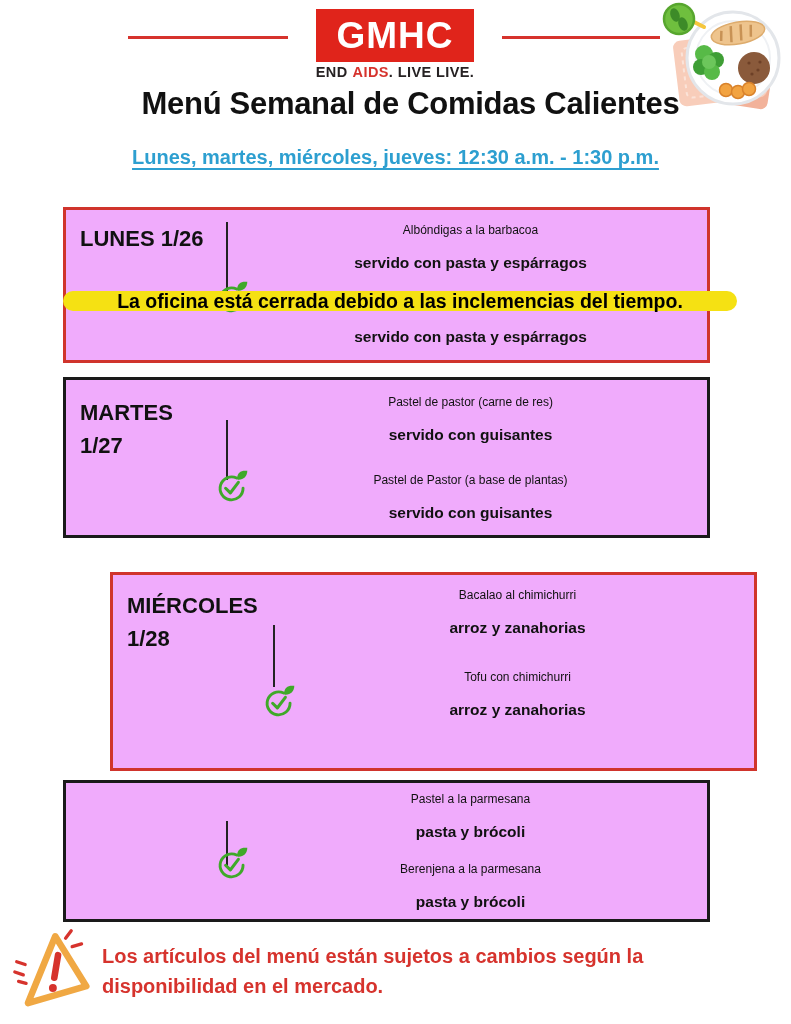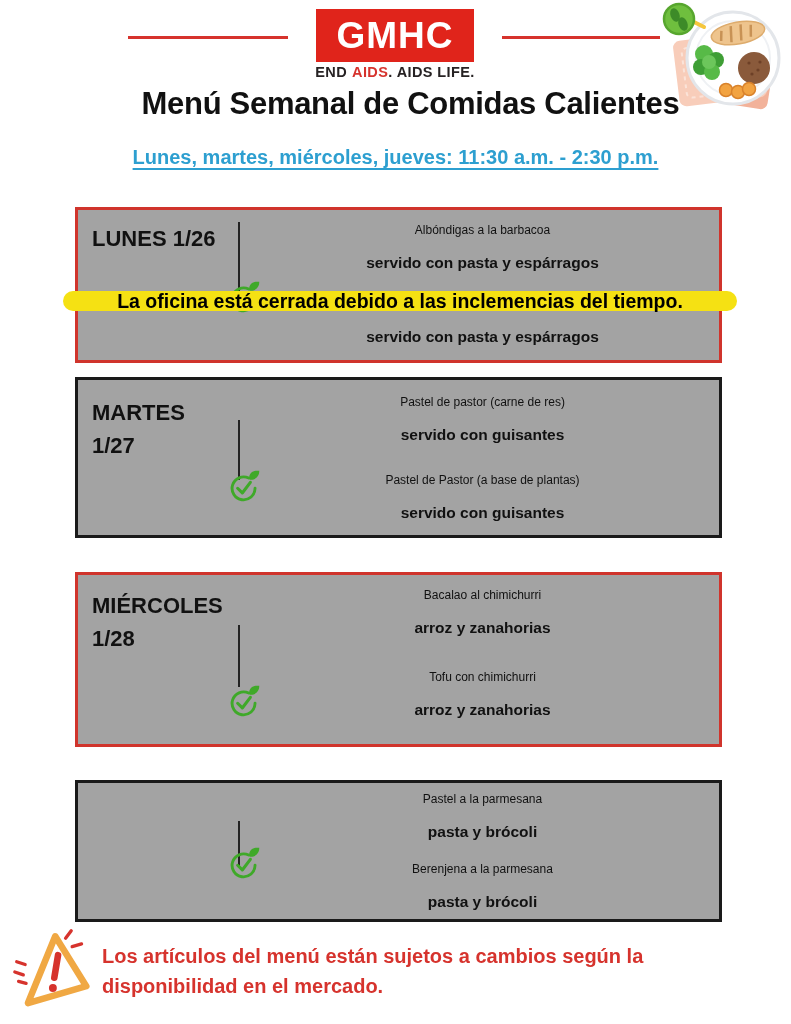--- a/index.html
+++ b/index.html
@@ -34,28 +34,28 @@
     font-size:31px; font-weight:bold; color:#111; letter-spacing:-0.3px;margin-left:15px;
   }
   .schedule {
     position:absolute; top:146px; left:0; width:100%; text-align:center;
     font-size:20px; font-weight:bold; color:#2d9fd0;
     text-decoration:underline; text-decoration-thickness:2px; text-underline-offset:4px;
   }
 
   
   .day-box {
-    position:absolute; left:75px; width:647px; box-sizing:border-box;
-    background:#a3a3a3;
+    position:absolute; left:63px; width:647px; box-sizing:border-box;
+    background:#f0abfc;
   }
   .border-red   { border:3px solid #d0342c; }
   .border-black { border:3px solid #1a1a1a; }
   .box-lunes     { top:207px; height:156px; }
   .box-martes    { top:377px; height:161px; }
-  .box-miercoles { top:572px; height:175px; }
+  .box-miercoles { top:572px; height:199px;margin-left:47px; }
   .box-jueves    { top:780px; height:142px; }
 
   .day-label {
     position:absolute; left:14px; width:170px;
     font-size:22px; font-weight:bold; color:#111; line-height:1.5;
   }
   .box-lunes  .day-label    { top:12px; }
   .box-martes .day-label    { top:16px; }
   .box-miercoles .day-label { top:14px; }
   .box-jueves .day-label    { top:8px; }
@@ -105,21 +105,21 @@
 </head>
 <body>
 
 <div class="page">
 
   <div class="rule rule-left"></div>
   <div class="rule rule-right"></div>
   <div class="logo-box">
     <span>GMHC</span>
   </div>
-  <div class="tagline"><span class="t-end">END</span><span class="t-red">AIDS</span><span>. AIDS LIFE.</span></div>
+  <div class="tagline"><span class="t-end">END</span><span class="t-red">AIDS</span><span>. LIVE LIVE.</span></div>
 
   <svg class="food-illo" viewBox="0 0 136 110">
     <rect x="34" y="40" width="84" height="64" rx="7" fill="#f2b29a" transform="rotate(9 76 72)"></rect>
     <rect x="22" y="36" width="88" height="66" rx="7" fill="#f8cdba" transform="rotate(-7 66 69)"></rect>
     <rect x="30" y="44" width="72" height="50" rx="5" fill="none" stroke="#fbe3d8" stroke-width="2" stroke-dasharray="4 4" transform="rotate(-7 66 69)"></rect>
     <circle cx="79" cy="58" r="46" fill="#ffffff" stroke="#e3e6ea" stroke-width="3"></circle>
     <circle cx="79" cy="58" r="37" fill="none" stroke="#eff1f4" stroke-width="2"></circle>
     <g transform="rotate(-10 84 33)">
       <ellipse cx="84" cy="33" rx="27" ry="11" fill="#eec48d" stroke="#ddab6c" stroke-width="1.5"></ellipse>
       <line x1="68" y1="28" x2="66" y2="38" stroke="#c89255" stroke-width="2.5"></line>
@@ -146,21 +146,21 @@
     </g>
     <g>
       <line x1="36" y1="20" x2="50" y2="27" stroke="#f5c63c" stroke-width="4" stroke-linecap="round"></line>
       <circle cx="25" cy="19" r="15" fill="#6fbf3e" stroke="#57a62e" stroke-width="2.5"></circle>
       <ellipse cx="21" cy="15" rx="4.5" ry="7" fill="#3d8b28" transform="rotate(-20 21 15)"></ellipse>
       <ellipse cx="29" cy="24" rx="4.5" ry="7" fill="#3d8b28" transform="rotate(-20 29 24)"></ellipse>
     </g>
   </svg>
 
   <div class="page-title">Menú Semanal de Comidas Calientes</div>
-  <div class="schedule">Lunes, martes, miércoles, jueves: 11:30 a.m. - 2:30 p.m.</div>
+  <div class="schedule">Lunes, martes, miércoles, jueves: 12:30 a.m. - 1:30 p.m.</div>
 
   <div class="day-box border-red box-lunes">
     <div class="day-label">
       <span>LUNES 1/26</span>
       <span class="day-date"></span>
     </div>
     <div class="v-divider"></div>
     <svg class="plant-check" viewBox="0 0 40 40">
       <path d="M25.5 9.5 A13.5 13.5 0 1 0 33 21.5" fill="none" stroke="#3fa929" stroke-width="3.4" stroke-linecap="round"></path>
       <path d="M26 10 C26 3 31 0 38 1 C38 8 33 12 27 11.5 Z" fill="#3fa929"></path>

